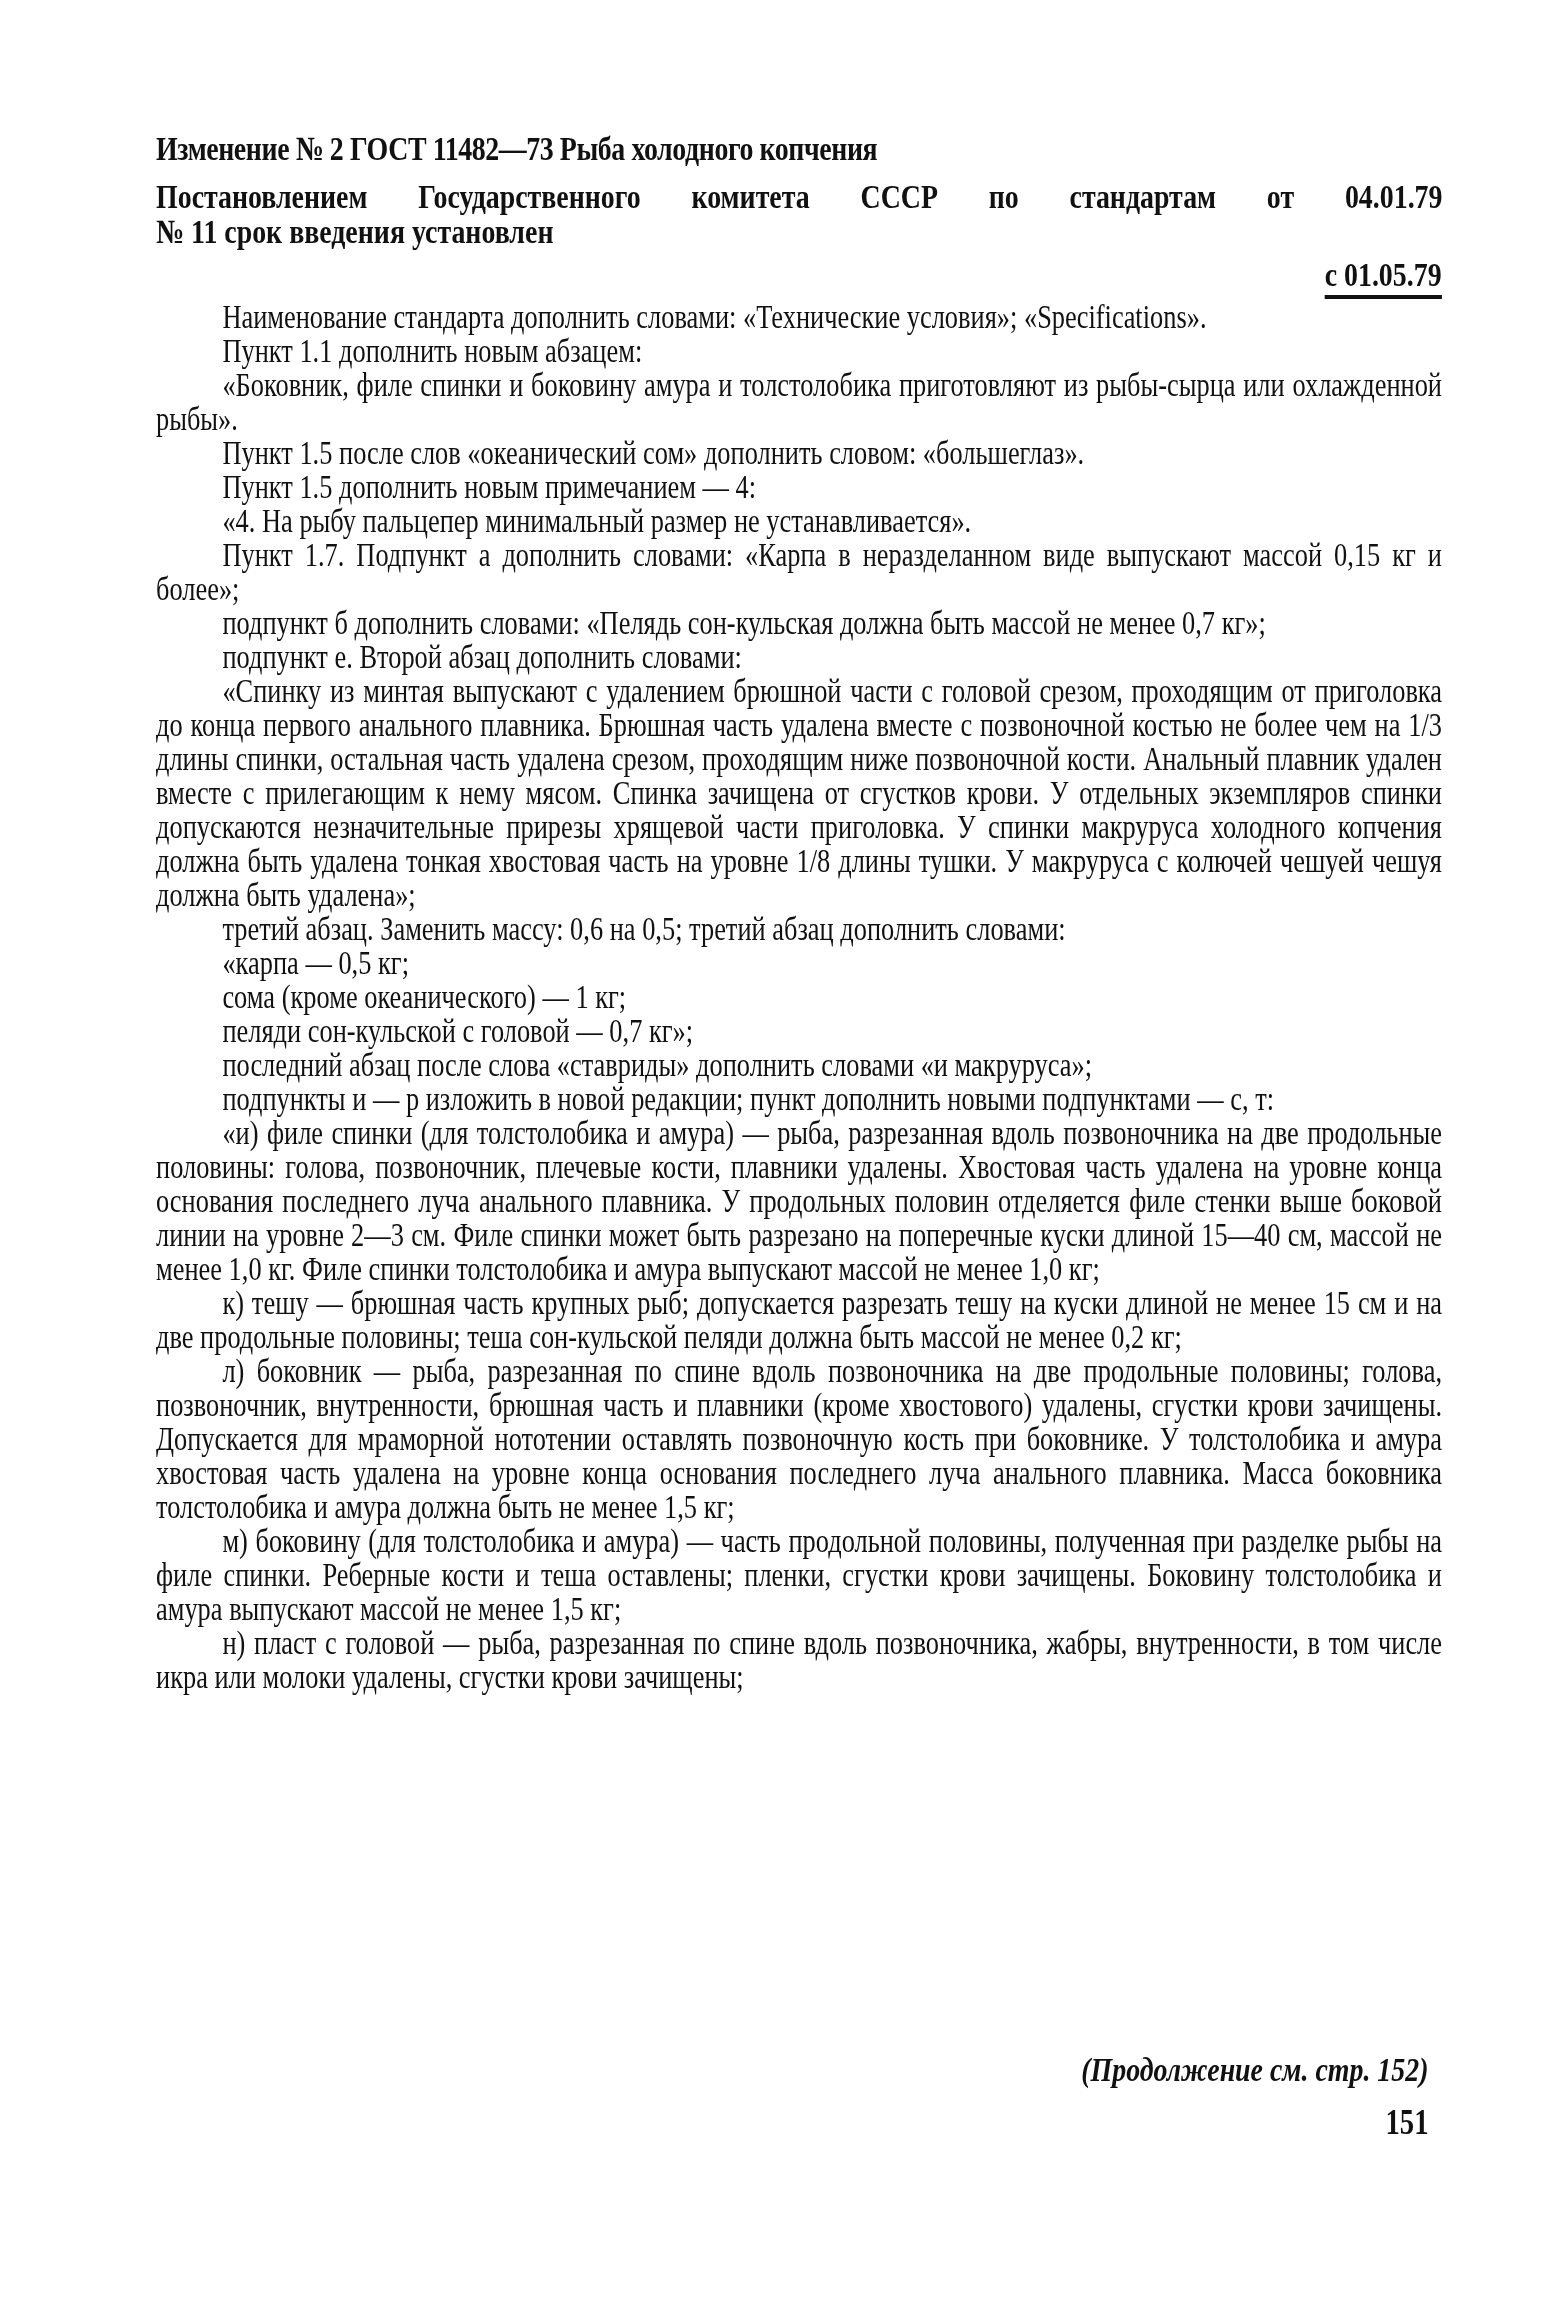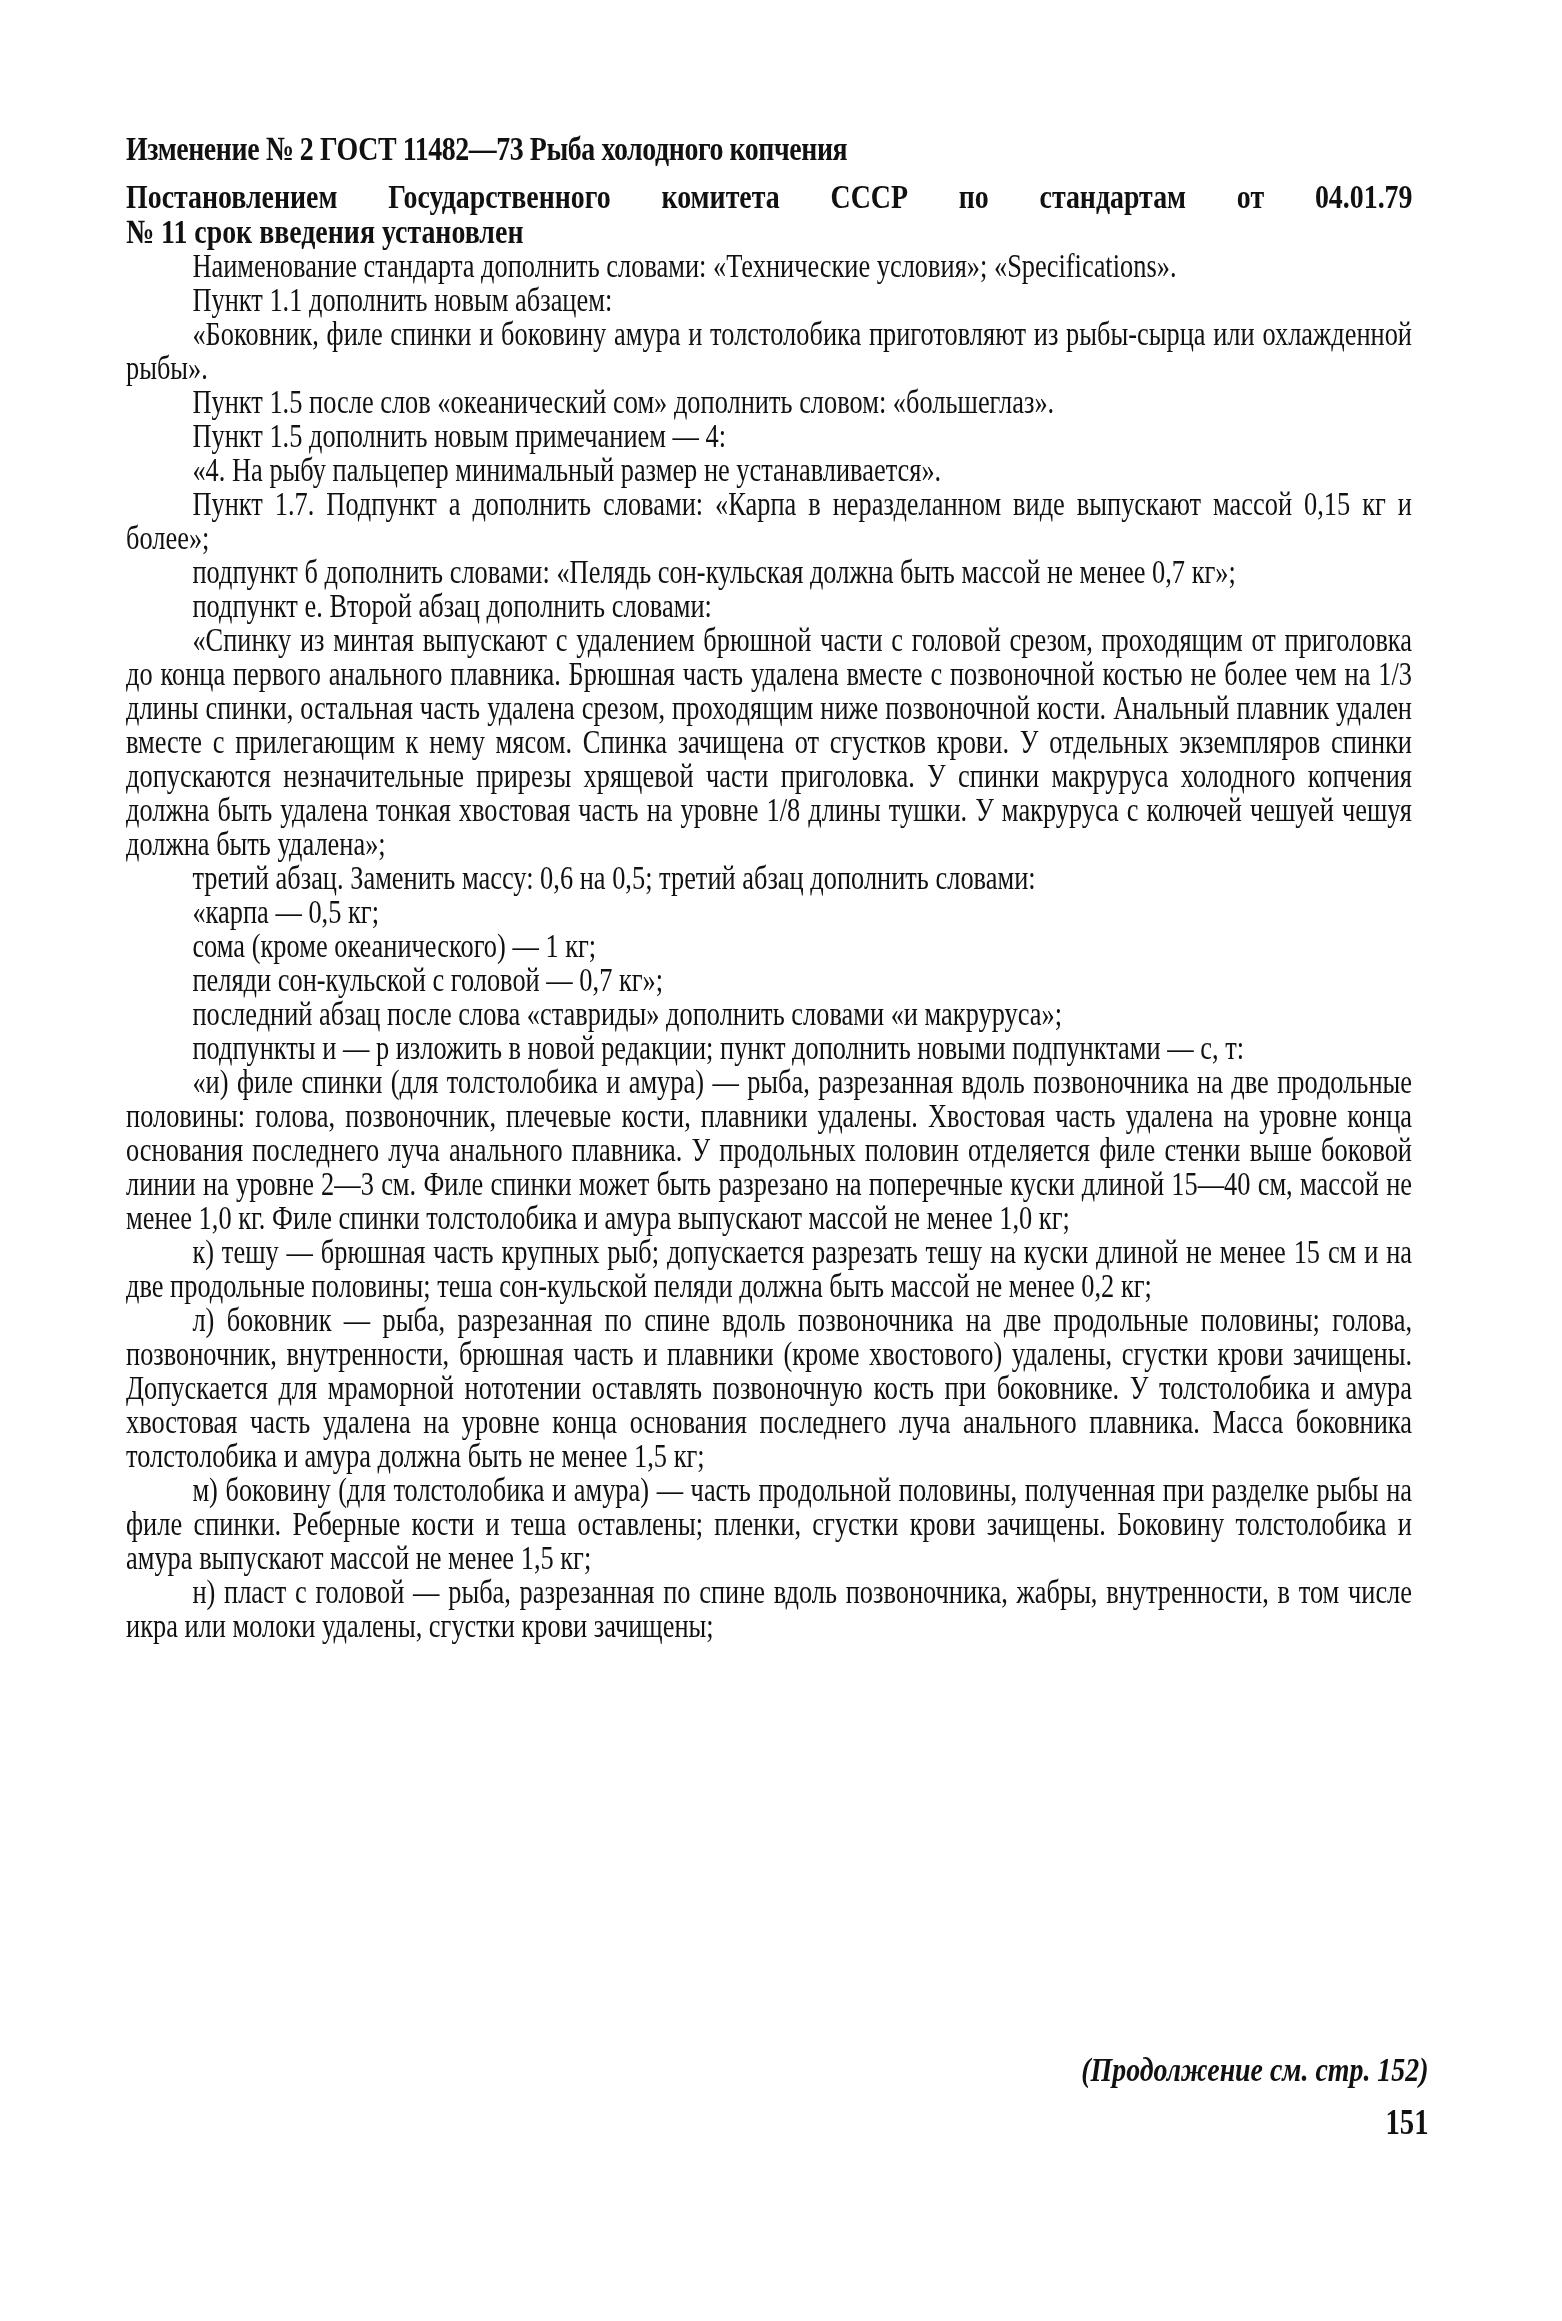--- a/index.html
+++ b/index.html
@@ -10,21 +10,21 @@
     body {
       width: 1562px;
       height: 2322px;
       position: relative;
       overflow: hidden;
       color: #111111;
       font-family: "Liberation Serif", "DejaVu Serif", serif;
     }
     .page {
       position: absolute;
-      left: 126px;
+      left: 156px;
       top: 129px;
       width: 1286px;
     }
     .title {
       font-weight: bold;
       font-size: 34px;
       line-height: 39px;
       letter-spacing: -0.5px;
       white-space: nowrap;
       transform: scaleX(0.82);
@@ -103,20 +103,23 @@
       transform-origin: right top;
     }
   </style>
 </head>
 <body>
 
 <div class="page">
   <div class="title">Изменение № 2 ГОСТ 11482—73 Рыба холодного копчения</div>
   <div class="decree">Постановлением Государственного комитета СССР по стандартам от 04.01.79</div>
   <div class="decree-line2">№ 11 срок введения установлен</div>
+  <div class="effective">
+    <span>с 01.05.79</span>
+  </div>
 
   <div class="body-text">
     <p>Наименование стандарта дополнить словами: «Технические условия»; «Specifications».</p>
     <p>Пункт 1.1 дополнить новым абзацем:</p>
     <p>«Боковник, филе спинки и боковину амура и толстолобика приготовляют из рыбы-сырца или охлажденной рыбы».</p>
     <p>Пункт 1.5 после слов «океанический сом» дополнить словом: «большеглаз».</p>
     <p>Пункт 1.5 дополнить новым примечанием — 4:</p>
     <p>«4. На рыбу пальцепер минимальный размер не устанавливается».</p>
     <p>Пункт 1.7. Подпункт а дополнить словами: «Карпа в неразделанном виде выпускают массой 0,15 кг и более»;</p>
     <p>подпункт б дополнить словами: «Пелядь сон-кульская должна быть массой не менее 0,7 кг»;</p>

